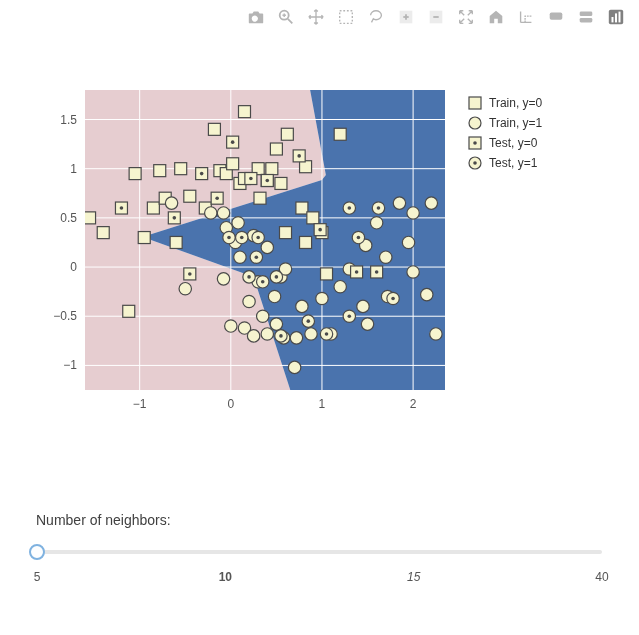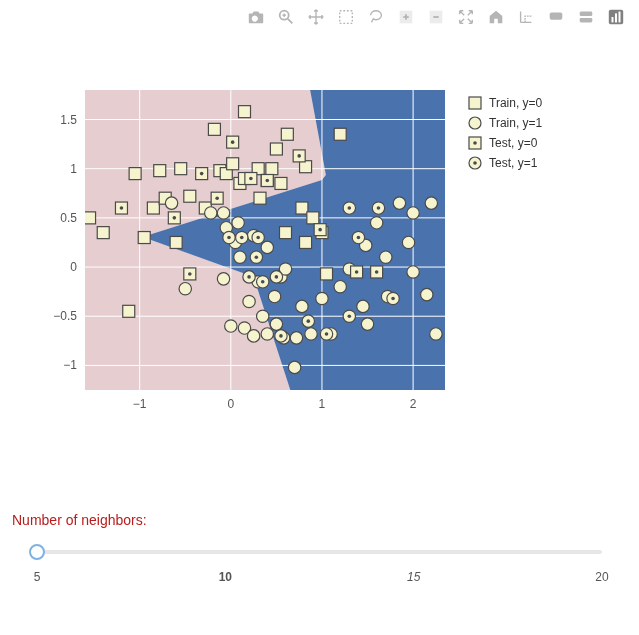--- a/index.html
+++ b/index.html
@@ -54,22 +54,23 @@
 
   
   .slider-wrap {
     position: absolute;
     left: 12px;
     top: 512px;
     width: 615px;
   }
   .slider-label {
     font-size: 14px;
-    color: #b91c1c;
+    color: #404040;
     margin-bottom: 12px;
+    margin-left: 24px;
   }
   .slider-track {
     position: relative;
     height: 24px;
   }
   .slider-rail {
     position: absolute;
     top: 10px;
     left: 25px;
     right: 25px;
@@ -394,16 +395,16 @@
 
 <div class="slider-wrap">
   <div class="slider-label">Number of neighbors:</div>
   <div class="slider-track">
     <div class="slider-rail"></div>
     <div class="slider-thumb" id="slider-thumb" style="left: 17px;"></div>
     <div class="slider-ticks" id="slider-ticks">
         <span class="slider-tick" style="left: 0%;">5</span>
         <span class="slider-tick" style="left: 33.3333%; font-weight: bold;">10</span>
         <span class="slider-tick" style="left: 66.6667%; font-style: italic;">15</span>
-        <span class="slider-tick" style="left: 100%;">20</span>
+        <span class="slider-tick" style="left: 100%;">40</span>
       </div>
   </div>
 </div>
 
 </body></html>

